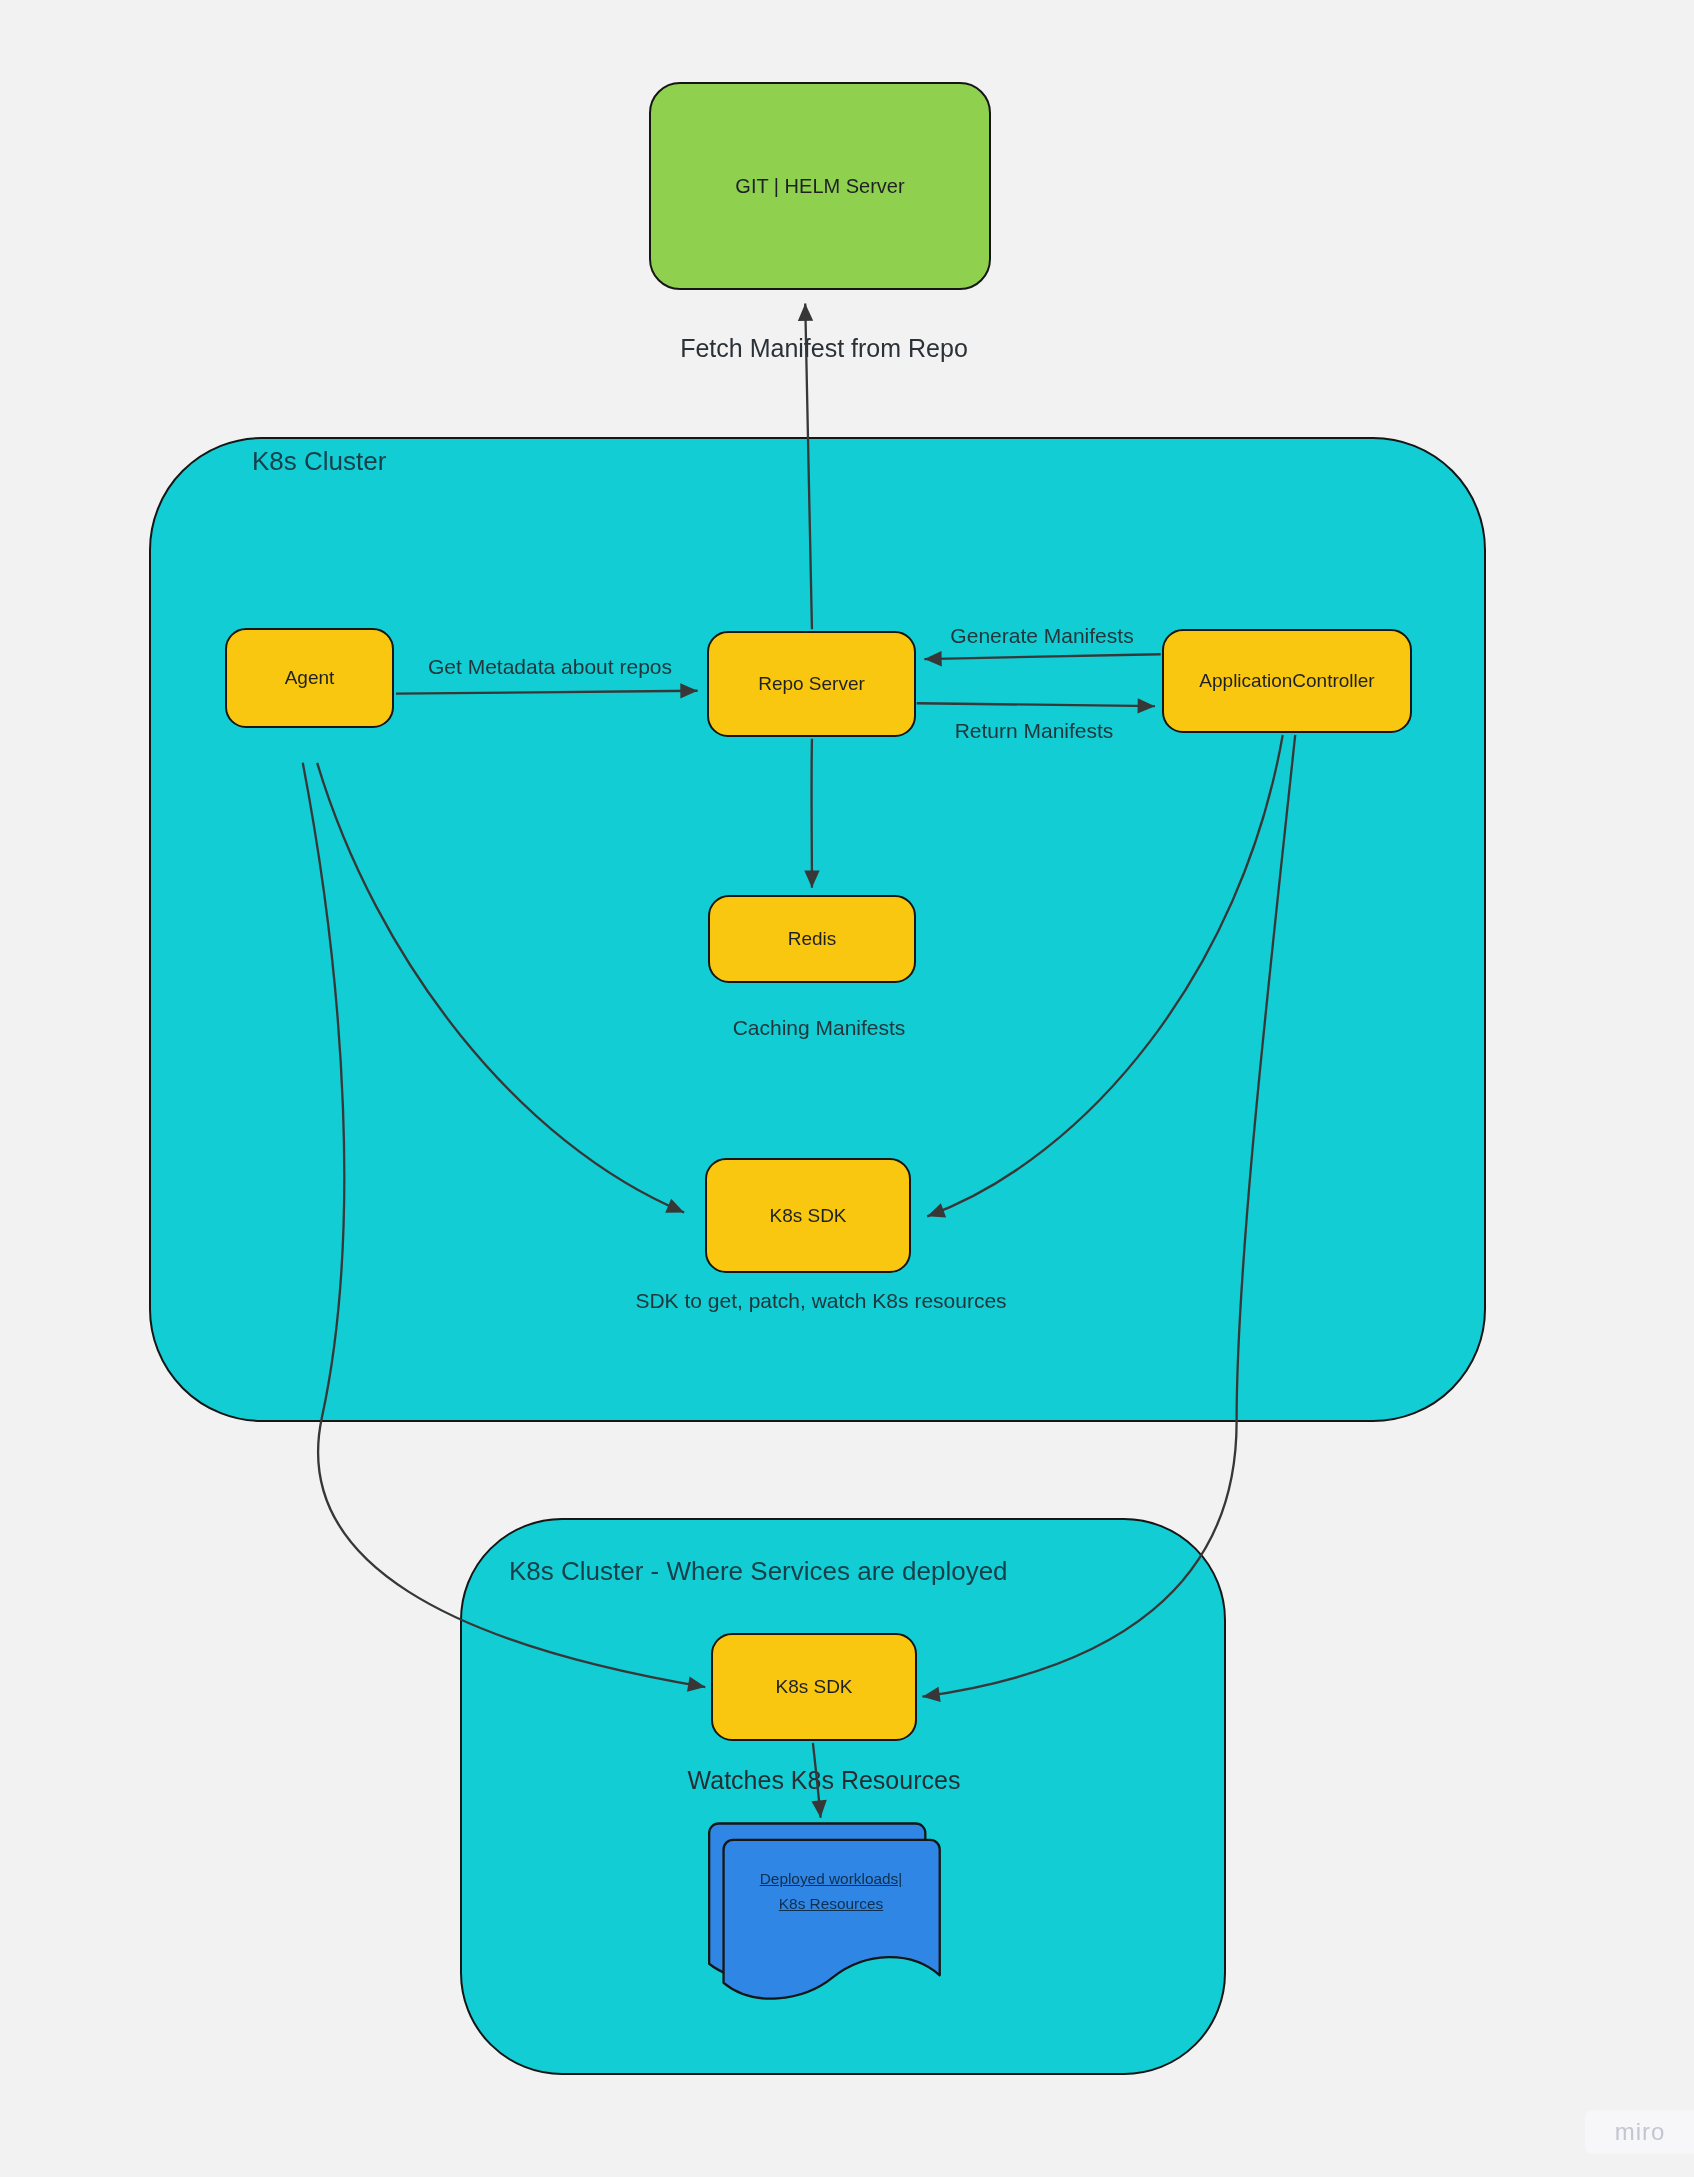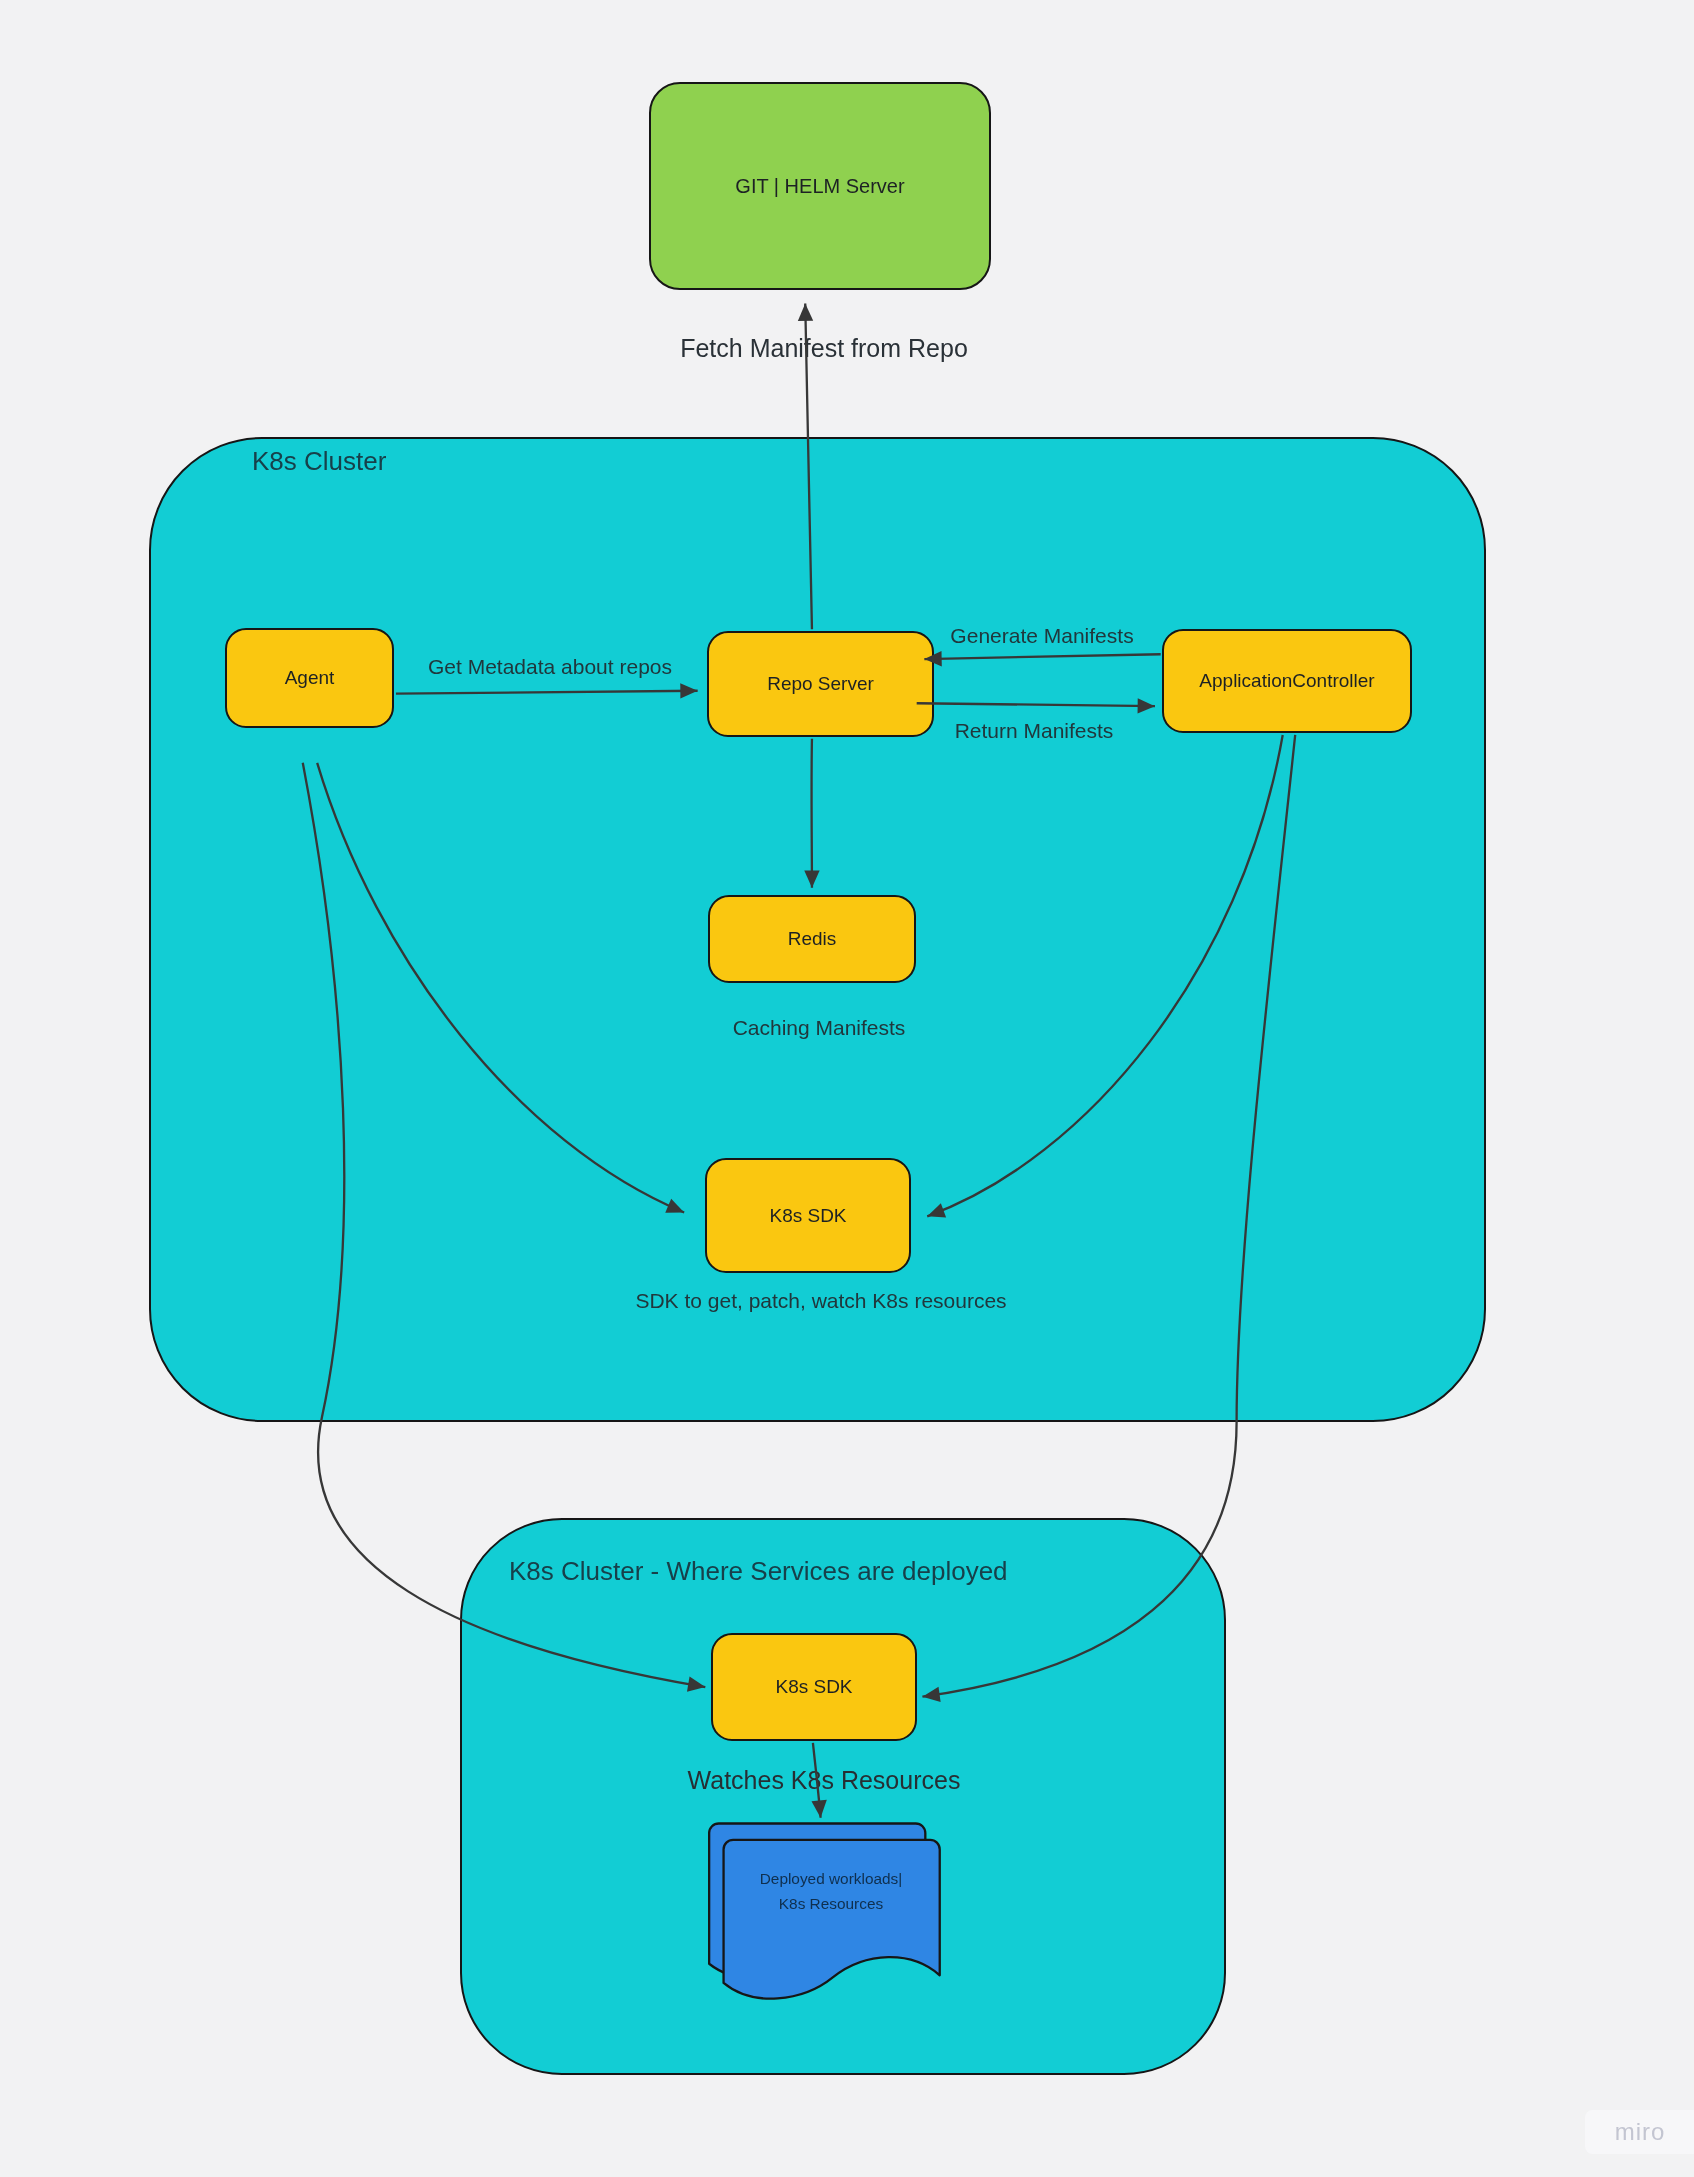--- a/index.html
+++ b/index.html
@@ -68,20 +68,21 @@
   }
   .edge-label.on-gray{ color:#2a3137; }
   .doc-text{
     position:absolute;
     width:216px;
     text-align:center;
     font-size:15.4px;
     line-height:1.65;
     color:#0f2f4e;
     z-index:5;
+    text-decoration:underline;
   }
   .connectors{
     position:absolute;left:0;top:0;
     z-index:4;
     pointer-events:none;
   }
   .connectors path.edge{
     fill:none;
     stroke:var(--connector);
     stroke-width:2.4;
@@ -120,21 +121,21 @@
   <div class="cluster-title" style="left:509px;top:1556px;">K8s Cluster - Where Services are deployed</div>
 
   <div class="node green" style="left:621px;top:82px;width:342px;height:208px;">
     <span>GIT | HELM Server</span>
   </div>
 
   <div class="node" style="left:225px;top:628px;width:169px;height:100px;">
     <span>Agent</span>
   </div>
 
-  <div class="node" style="left:707px;top:631px;width:227px;height:106px;">
+  <div class="node" style="left:707px;top:631px;width:209px;height:106px;">
     <span>Repo Server</span>
   </div>
 
   <div class="node" style="left:1162px;top:629px;width:250px;height:104px;">
     <span>ApplicationController</span>
   </div>
 
   <div class="node" style="left:708px;top:895px;width:208px;height:88px;">
     <span>Redis</span>
   </div>

